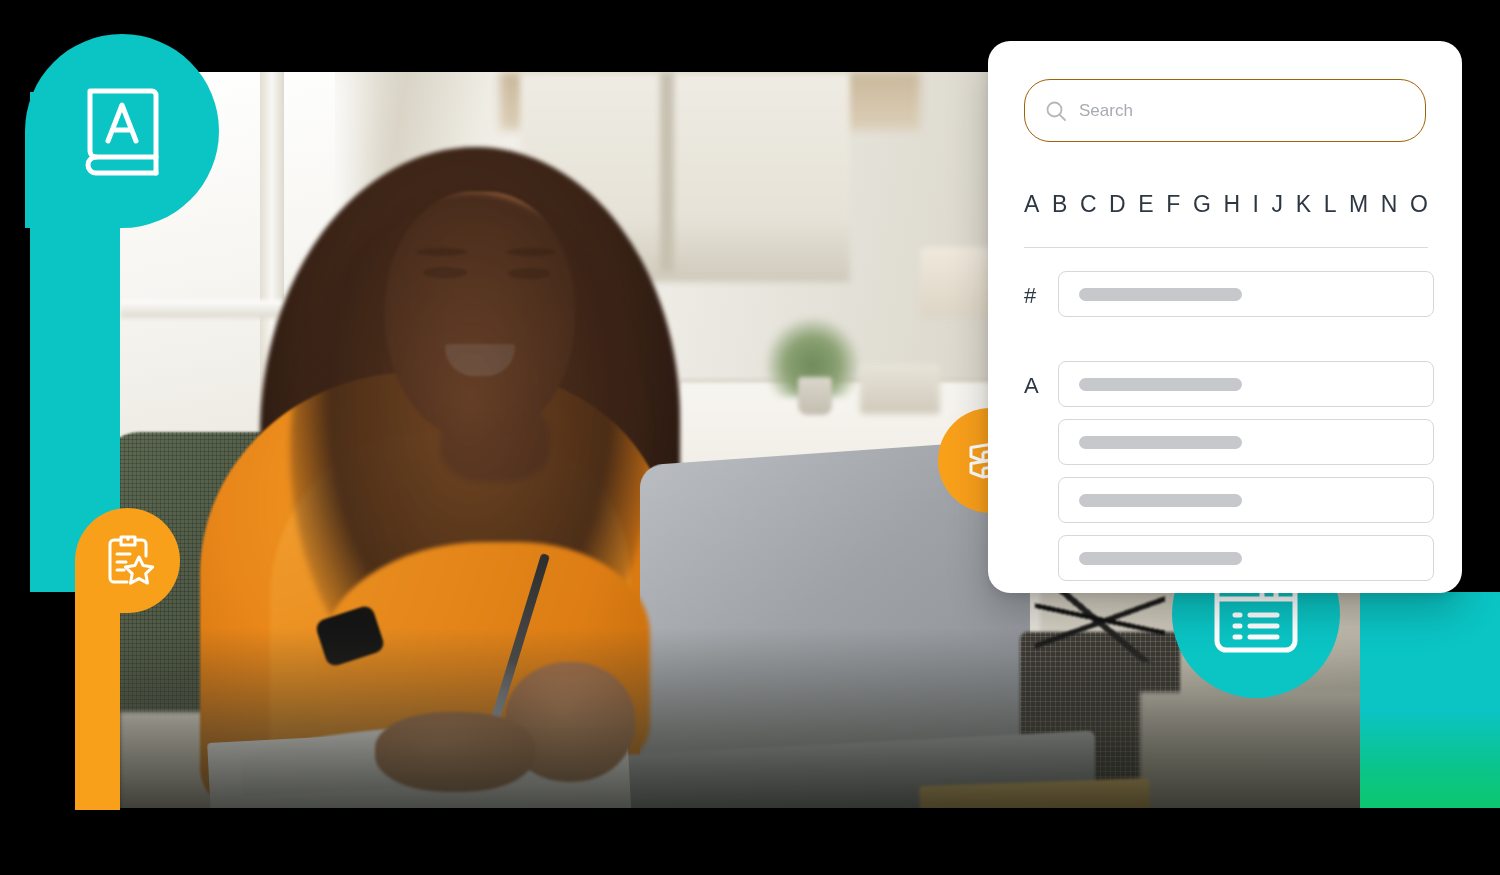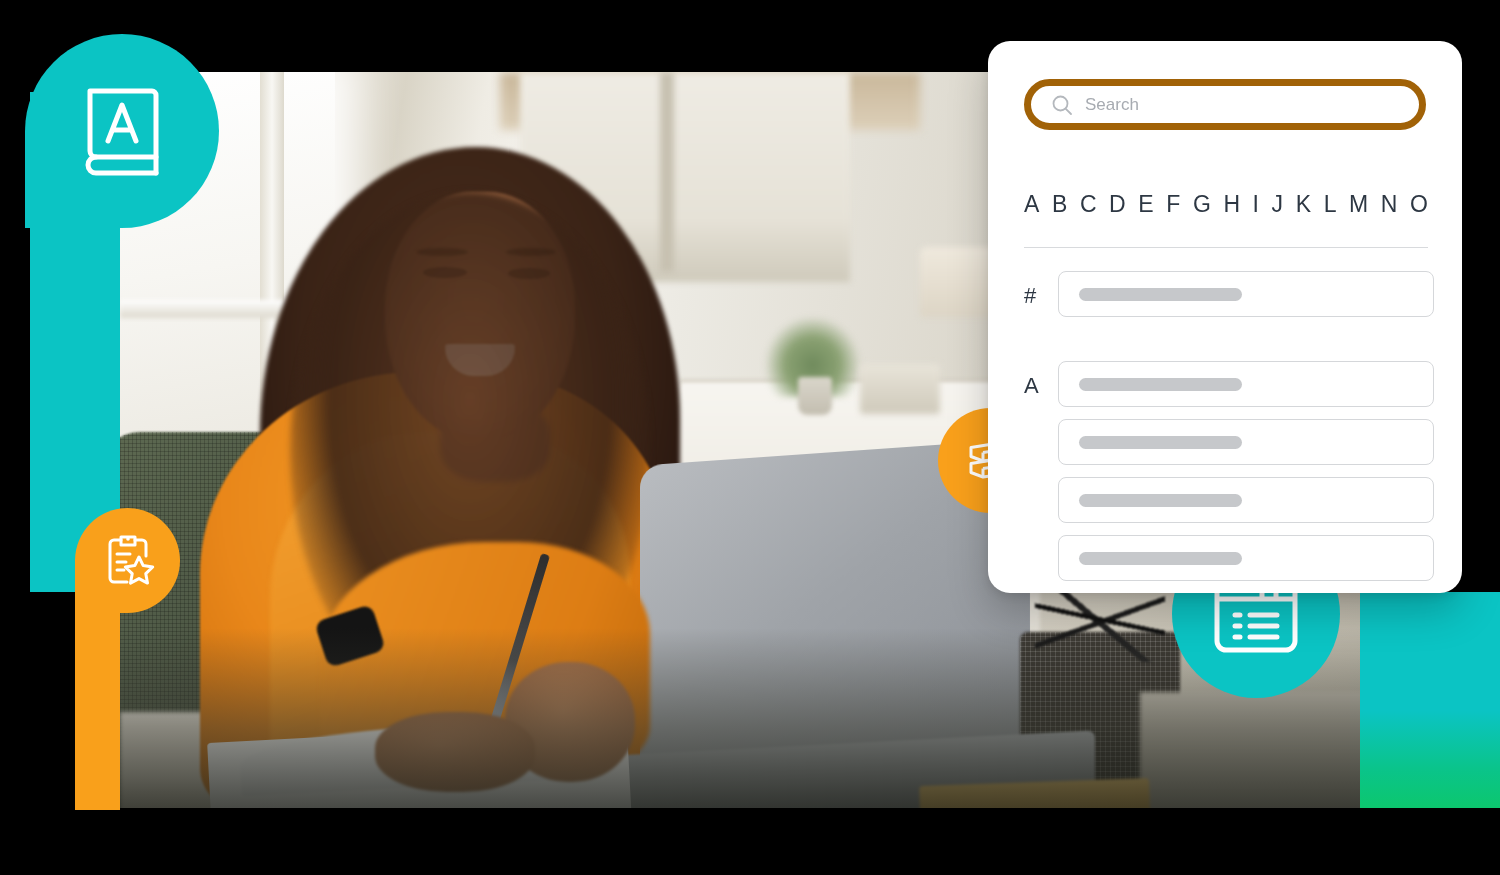--- a/index.html
+++ b/index.html
@@ -413,22 +413,22 @@
     background: #ffffff;
     border-radius: 22px;
     box-shadow: 0 18px 40px rgba(0,0,0,0.22), 0 3px 10px rgba(0,0,0,0.10);
     padding: 0;
     box-sizing: border-box;
   }
 
   .search-box {
     position: absolute;
     left: 36px; top: 38px;
-    width: 402px; height: 51px;
-    border: 7px solid #a16207;
+    width: 402px; height: 63px;
+    border: 1px solid #a16207;
     border-radius: 26px;
     box-sizing: border-box;
     display: flex;
     align-items: center;
     gap: 12px;
     padding: 0 20px;
   }
   .search-icon { flex: none; display: block; }
   .search-input {
     border: none;

